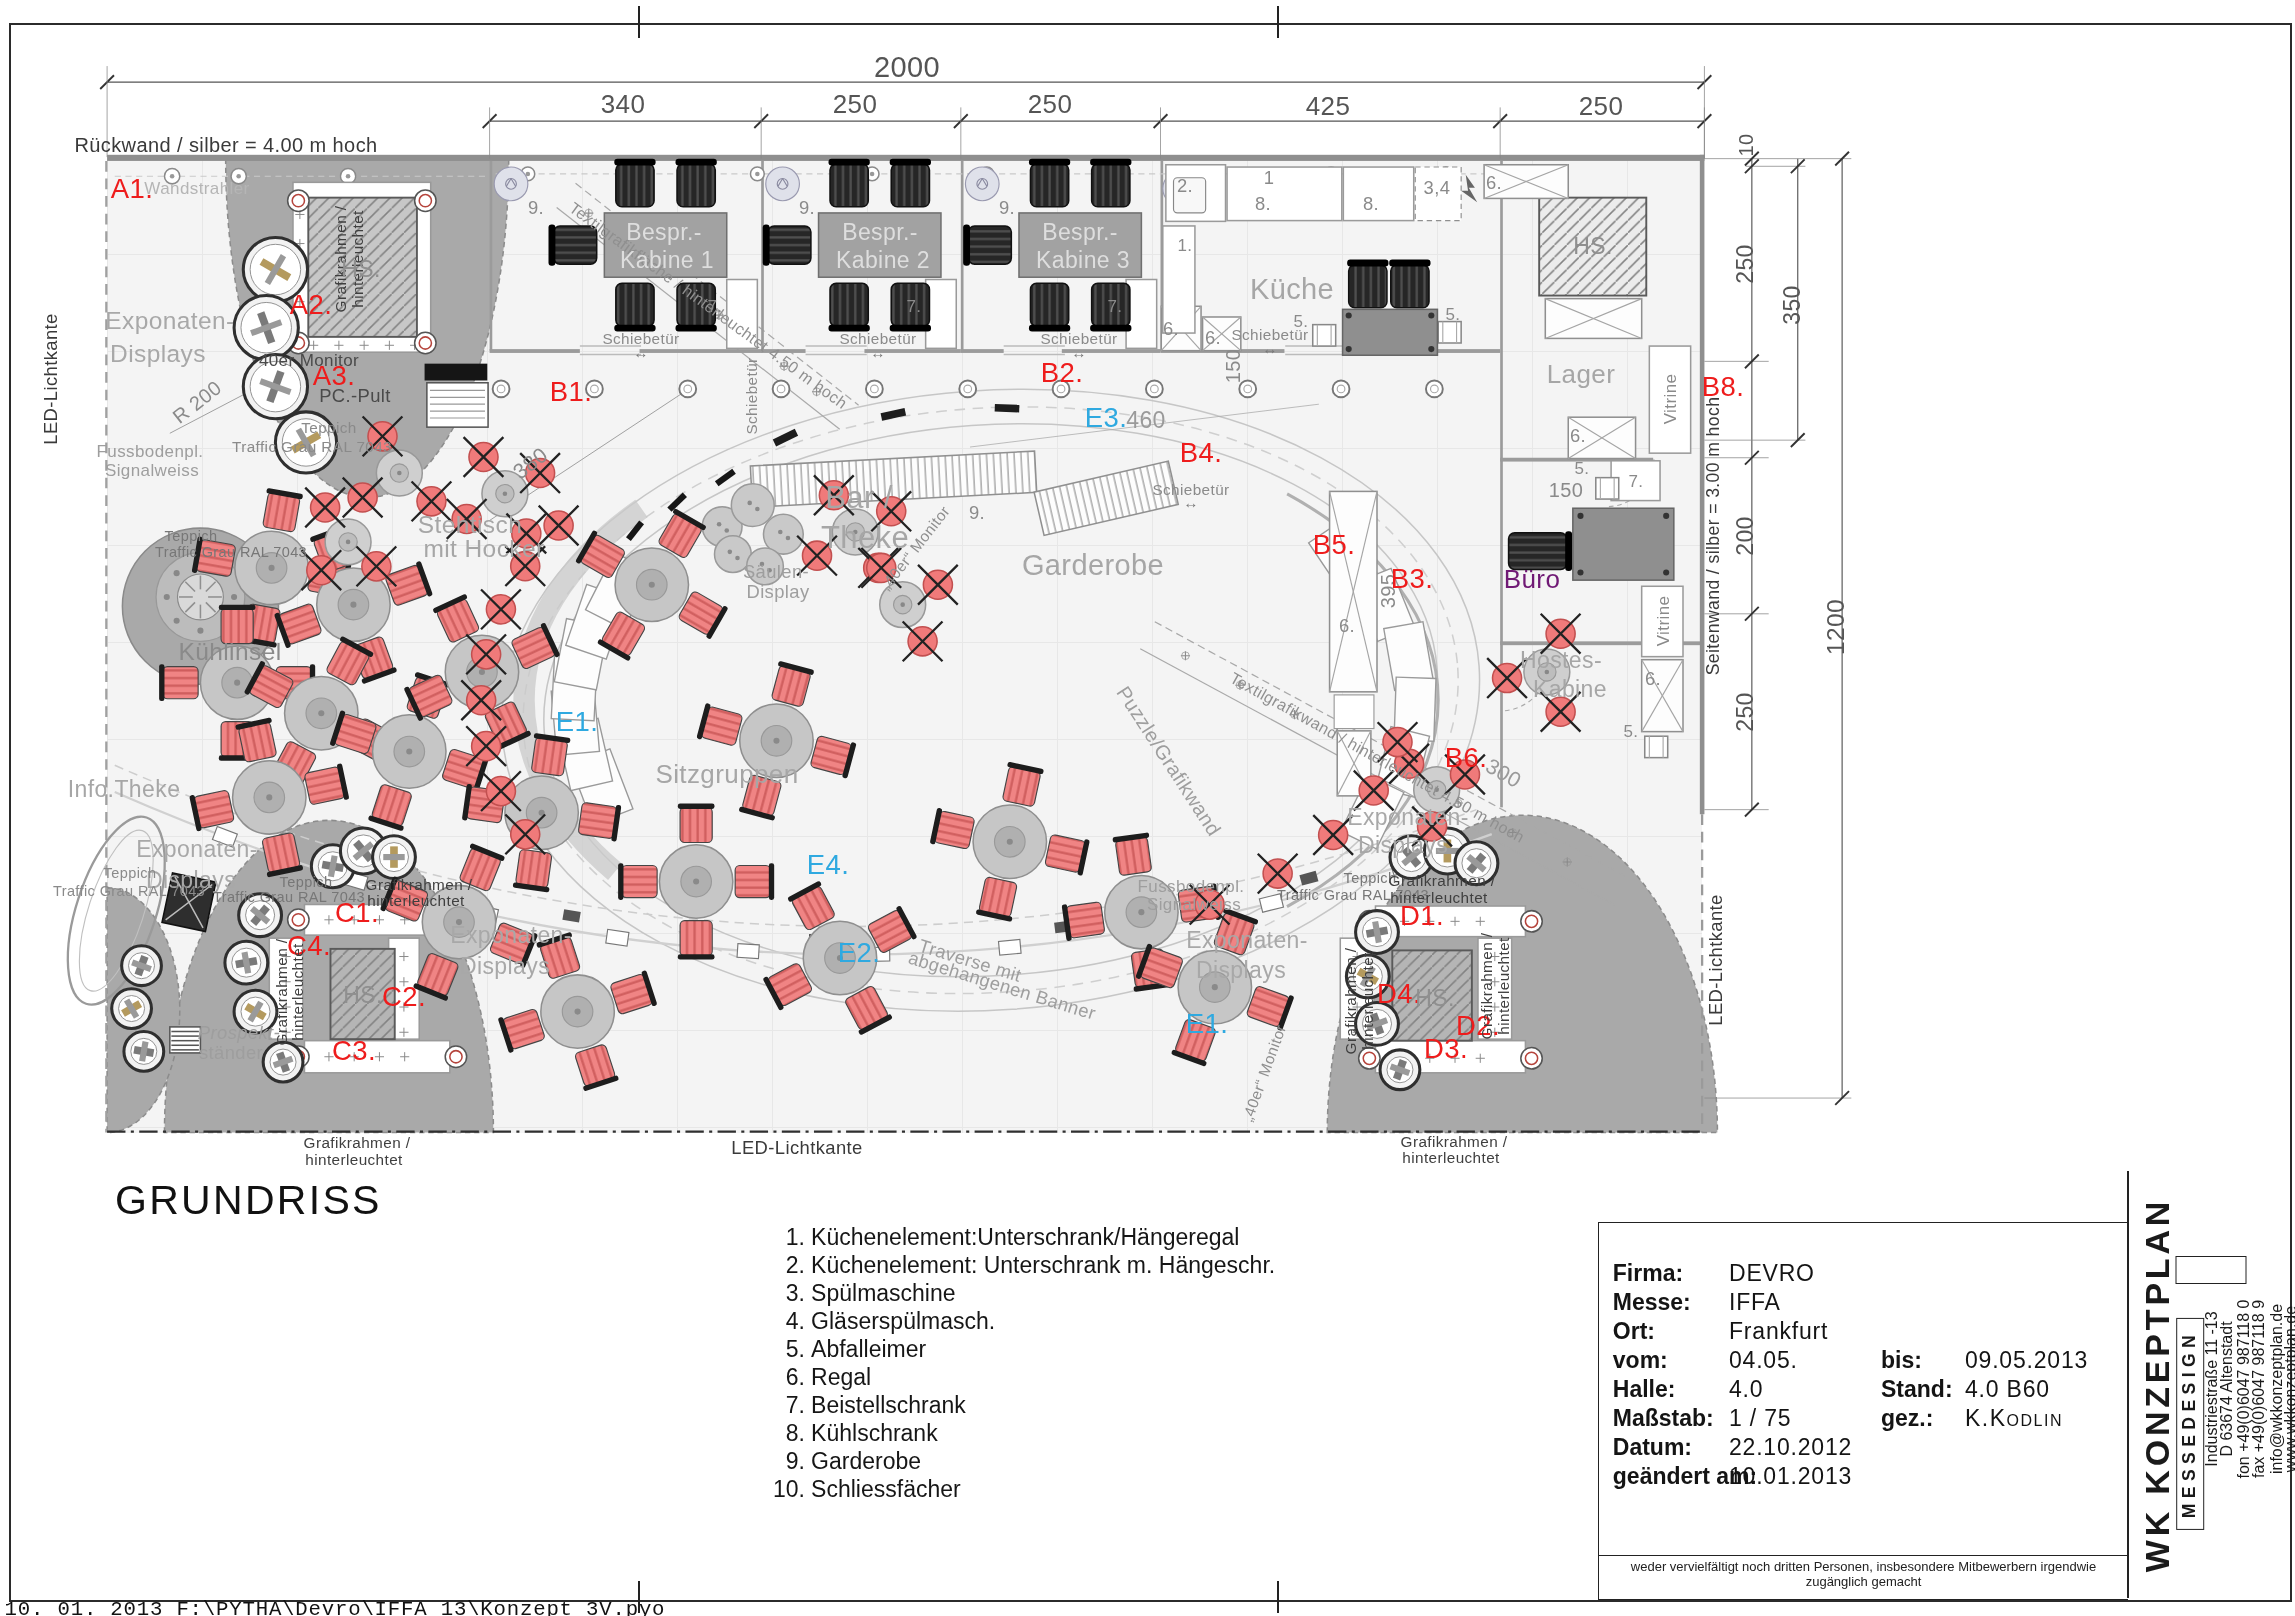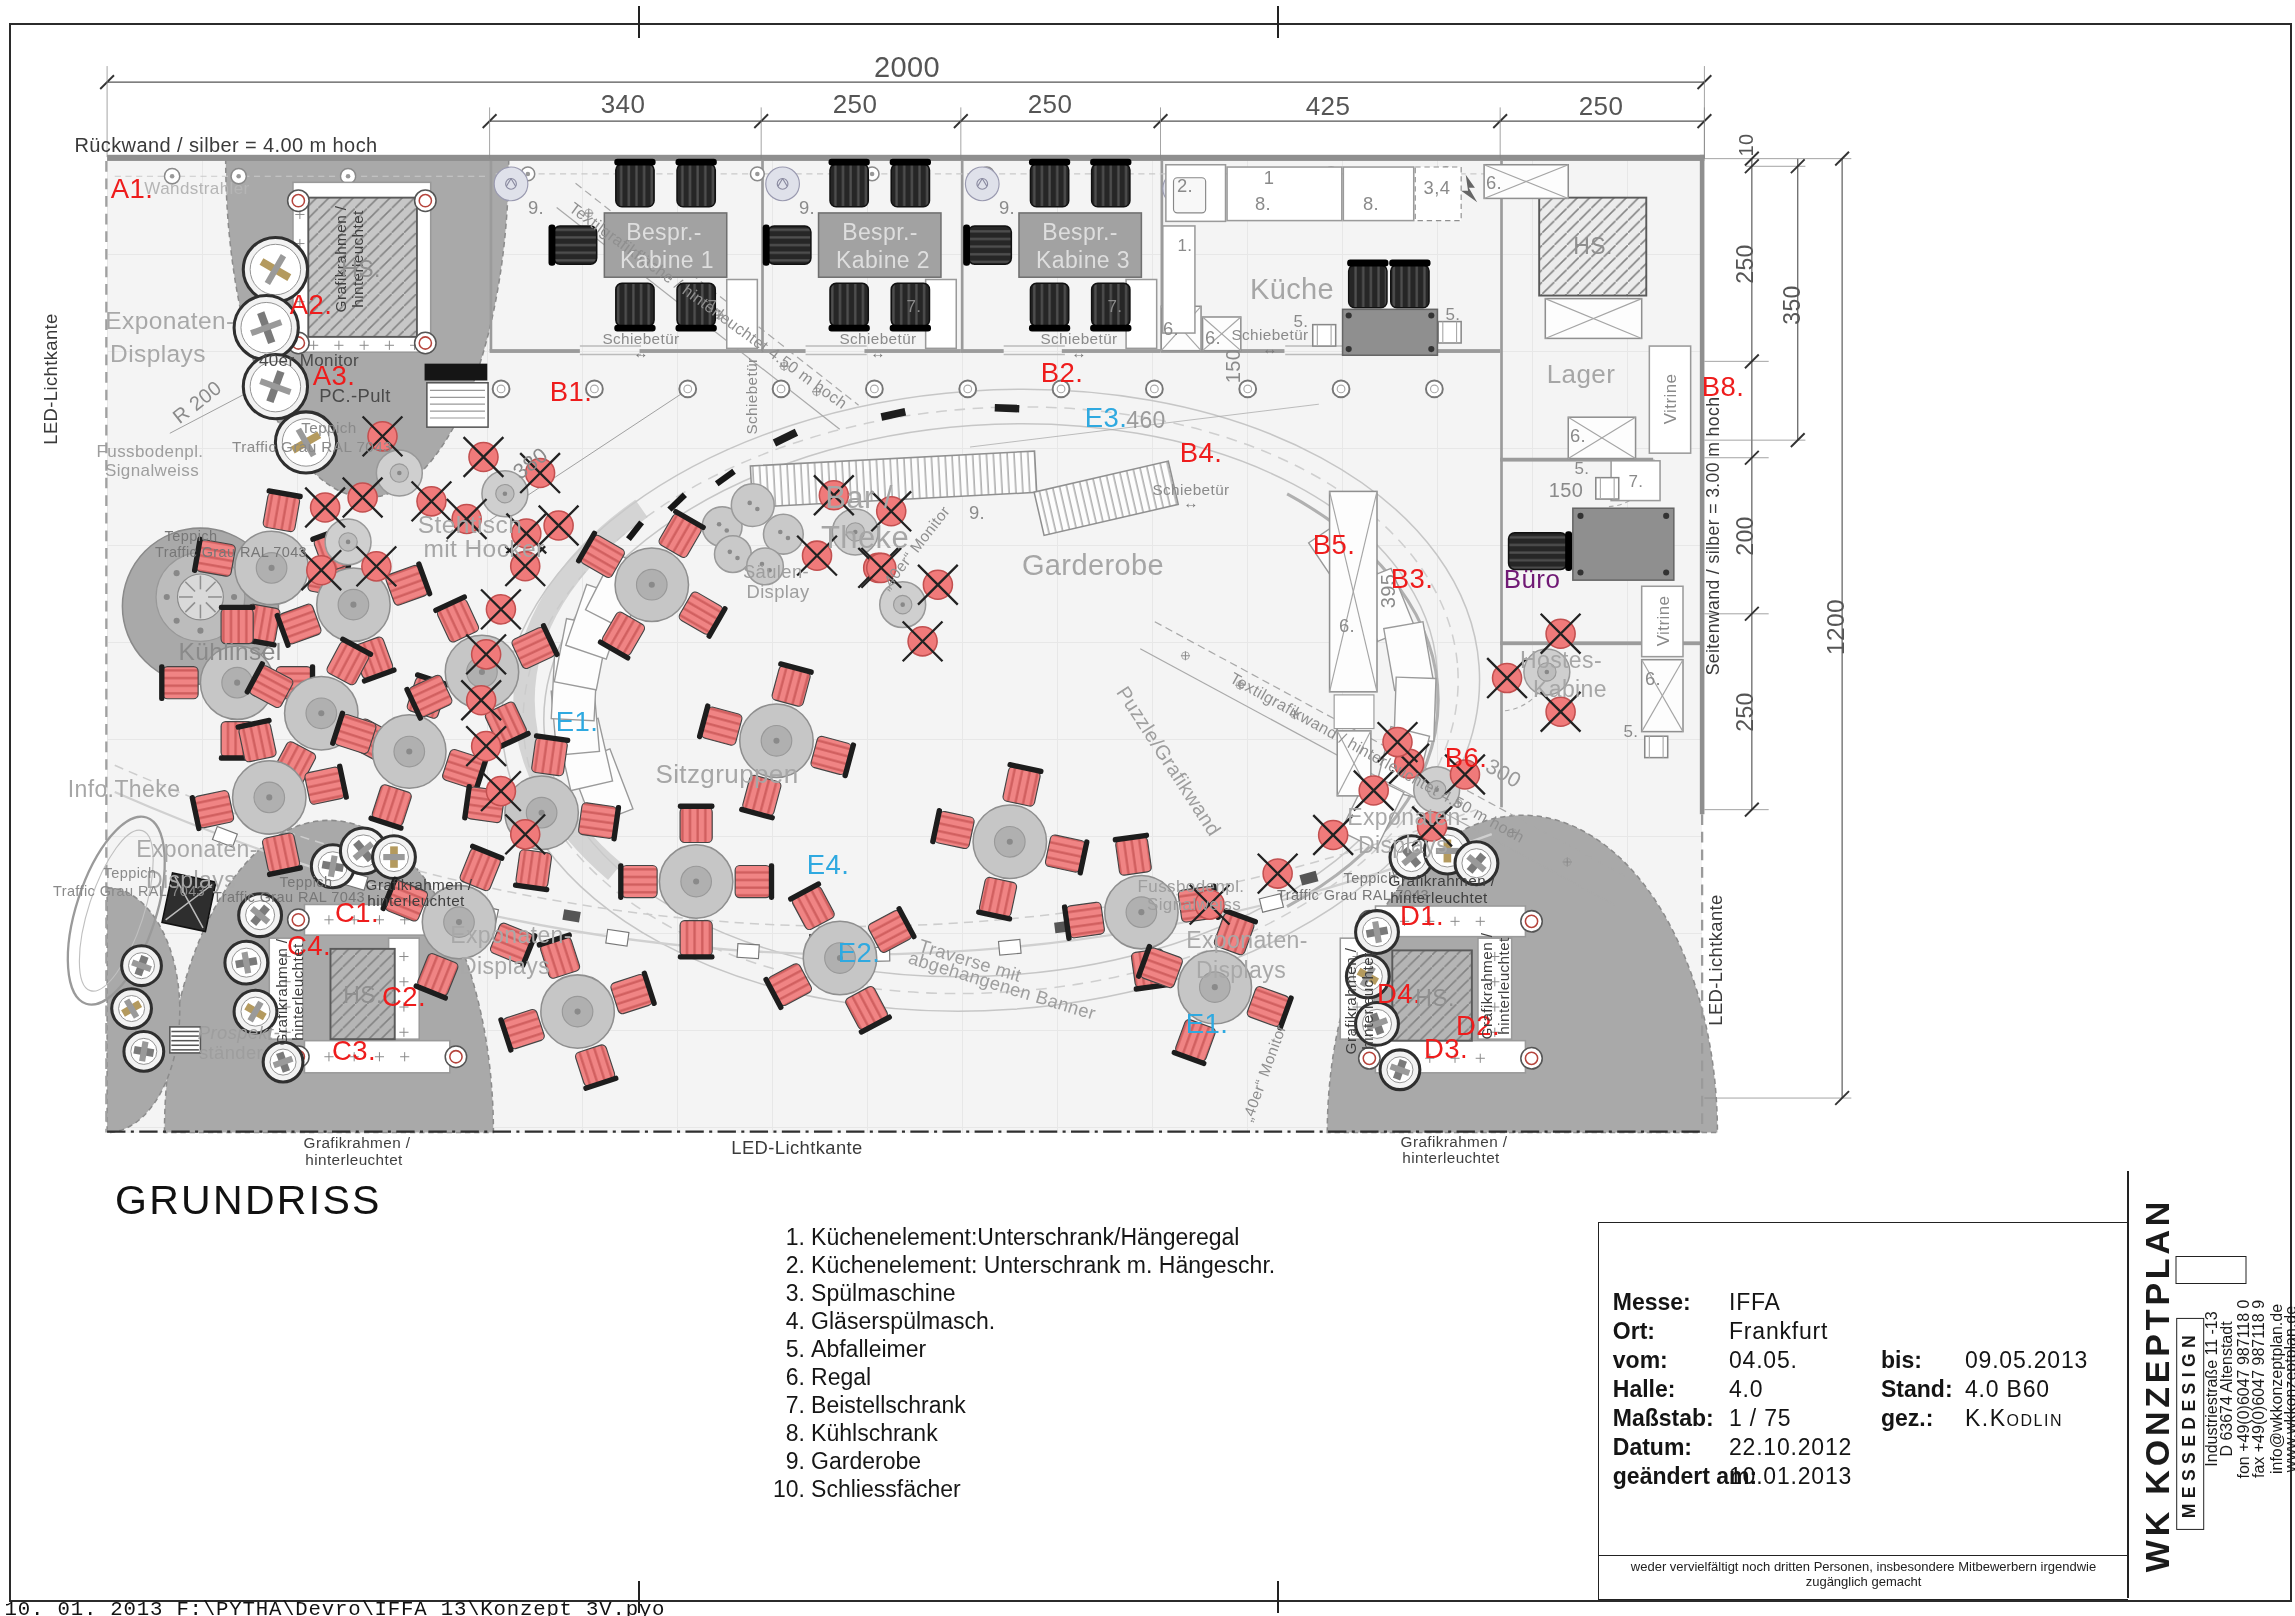--- a/index.html
+++ b/index.html
@@ -1321,20 +1321,24 @@
         <span class="lnum">9.</span>
         <span>Garderobe</span>
       </div>
       <div class="lrow">
         <span class="lnum">10.</span>
         <span>Schliessfächer</span>
       </div>
     </div>
 
   <div id="tblock">
+      <div class="tb-row" style="top: 37px;">
+        <span class="tb-l">Firma:</span>
+        <span class="tb-v">DEVRO</span>
+      </div>
       <div class="tb-row" style="top: 66px;">
         <span class="tb-l">Messe:</span>
         <span class="tb-v">IFFA</span>
       </div>
       <div class="tb-row" style="top: 95px;">
         <span class="tb-l">Ort:</span>
         <span class="tb-v">Frankfurt</span>
       </div>
       <div class="tb-row" style="top: 124px;">
         <span class="tb-l">vom:</span>

